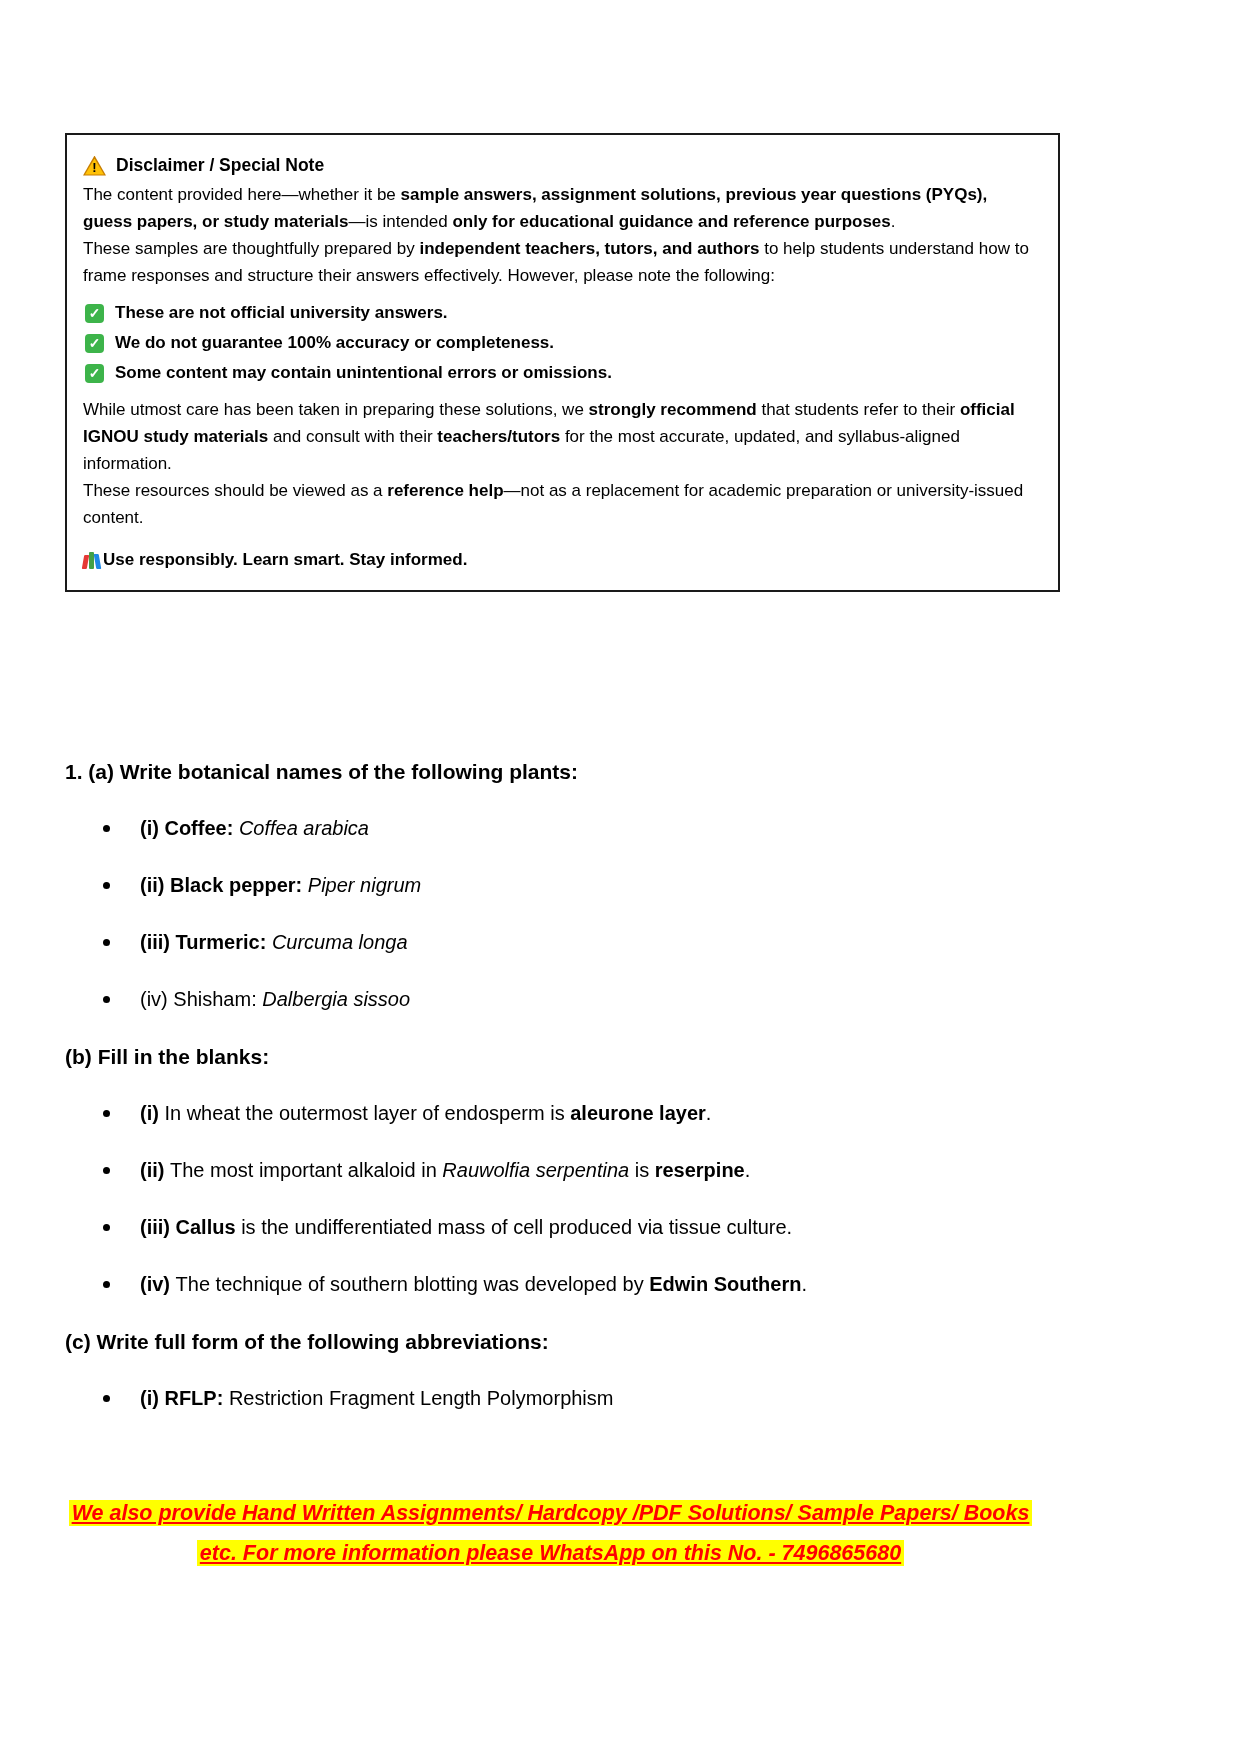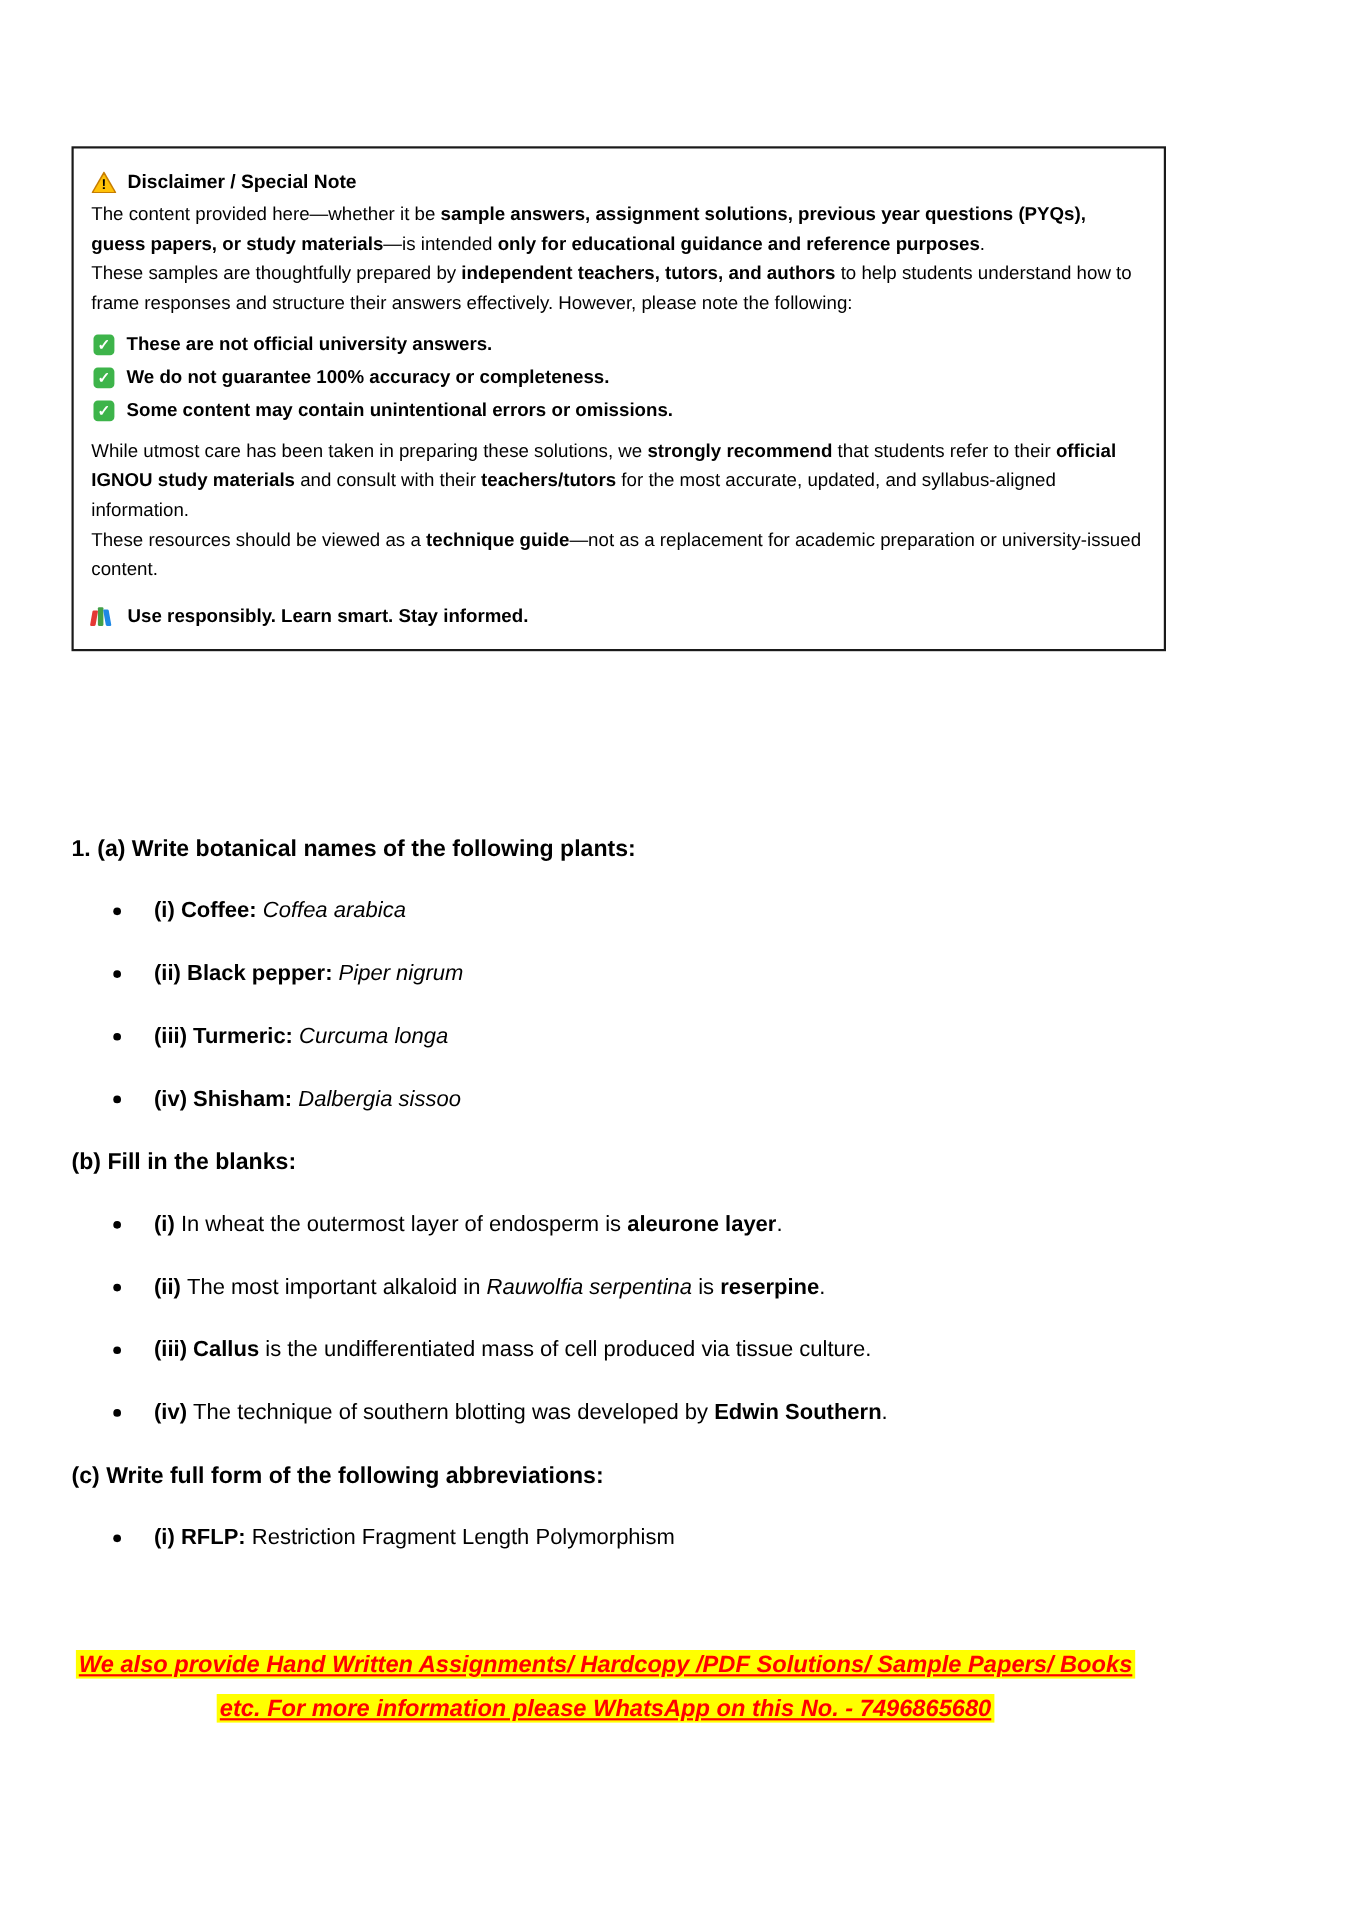--- a/index.html
+++ b/index.html
@@ -32,21 +32,21 @@
   .check-row { display: flex; align-items: center; gap: 11px; margin: 10px 0; }
   .check-icon {
     width: 19px; height: 19px; flex: none;
     background: #3db44a; color: #fff;
     border-radius: 4px;
     display: flex; align-items: center; justify-content: center;
     font-size: 14px; font-weight: 700; line-height: 1;
   }
   .check-text { font-size: 17px; font-weight: 700; }
 
-  .use-row { display: flex; align-items: center; gap: 16px; margin-top: 18px; }
+  .use-row { display: flex; align-items: center; gap: 3px; margin-top: 18px; }
   .use-text { font-size: 17px; font-weight: 700; }
   .books-icon { display: inline-flex; align-items: flex-end; gap: 1px; height: 18px; flex: none; }
   .bk { display: inline-block; width: 5px; border-radius: 1px; }
   .bk1 { height: 14px; background: #e53935; transform: skewX(-10deg); }
   .bk2 { height: 17px; background: #43a047; }
   .bk3 { height: 15px; background: #1e88e5; transform: skewX(10deg); }
 
   
   .content { position: absolute; left: 65px; top: 758px; width: 995px; }
   .section-heading { font-size: 21px; font-weight: 700; line-height: 27px; margin-bottom: 30px; }
@@ -97,21 +97,21 @@
         <span class="check-icon">✓</span>
         <span class="check-text">We do not guarantee 100% accuracy or completeness.</span>
       </div>
       <div class="check-row">
         <span class="check-icon">✓</span>
         <span class="check-text">Some content may contain unintentional errors or omissions.</span>
       </div>
     </div>
 
     <p class="disc-para"><span>While utmost care has been taken in preparing these solutions, we </span><span style="font-weight: 700;">strongly recommend</span><span> that students refer to their </span><span style="font-weight: 700;">official IGNOU study materials</span><span> and consult with their </span><span style="font-weight: 700;">teachers/tutors</span><span> for the most accurate, updated, and syllabus-aligned information.</span></p>
-    <p class="disc-para"><span>These resources should be viewed as a </span><span style="font-weight: 700;">technique guide</span><span>—not as a replacement for academic preparation or university-issued content.</span></p>
+    <p class="disc-para"><span>These resources should be viewed as a </span><span style="font-weight: 700;">reference help</span><span>—not as a replacement for academic preparation or university-issued content.</span></p>
 
     <div class="use-row">
       <span class="books-icon">
         <span class="bk bk1"></span>
         <span class="bk bk2"></span>
         <span class="bk bk3"></span>
       </span>
       <span class="use-text">Use responsibly. Learn smart. Stay informed.</span>
     </div>
   </div>
@@ -127,21 +127,21 @@
     <div class="bullet-row">
       <span class="bullet-dot"></span>
       <span class="bullet-text"><span style="font-weight: 700;">(ii) Black pepper: </span><span style="font-style: italic;">Piper nigrum</span></span>
     </div>
     <div class="bullet-row">
       <span class="bullet-dot"></span>
       <span class="bullet-text"><span style="font-weight: 700;">(iii) Turmeric: </span><span style="font-style: italic;">Curcuma longa</span></span>
     </div>
     <div class="bullet-row">
       <span class="bullet-dot"></span>
-      <span class="bullet-text"><span style="font-weight: 700;">(iv) Shisham: </span><span style="font-style: italic;">Dalbergia sissoo</span></span>
+      <span class="bullet-text"><span style="font-weight: 400;">(iv) Shisham: </span><span style="font-style: italic;">Dalbergia sissoo</span></span>
     </div>
 
     <div class="section-heading">(b) Fill in the blanks:</div>
 
     <div class="bullet-row">
       <span class="bullet-dot"></span>
       <span class="bullet-text"><span style="font-weight: 700;">(i) </span><span>In wheat the outermost layer of endosperm is </span><span style="font-weight: 700;">aleurone layer</span><span>.</span></span>
     </div>
     <div class="bullet-row">
       <span class="bullet-dot"></span>

